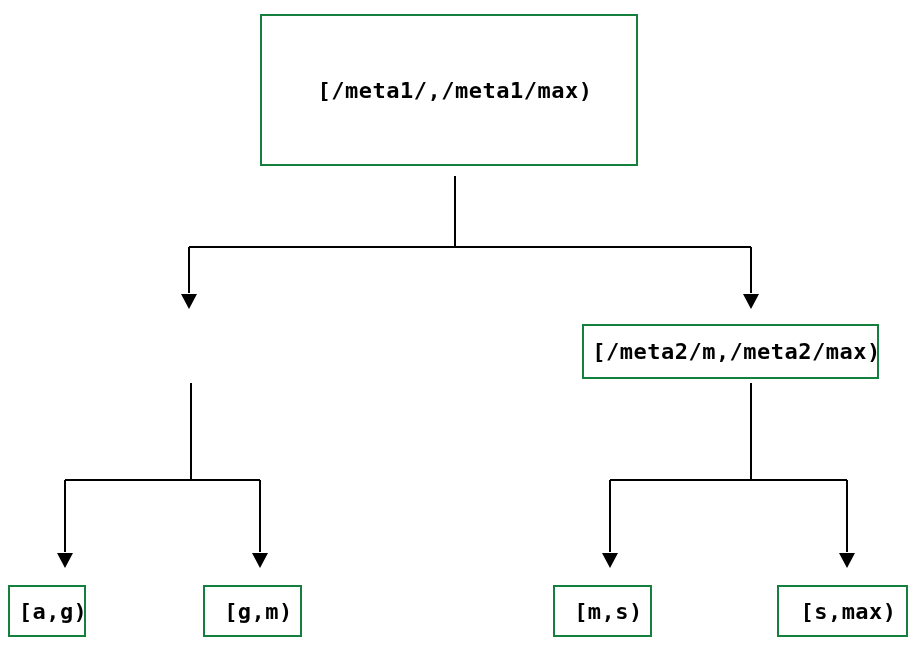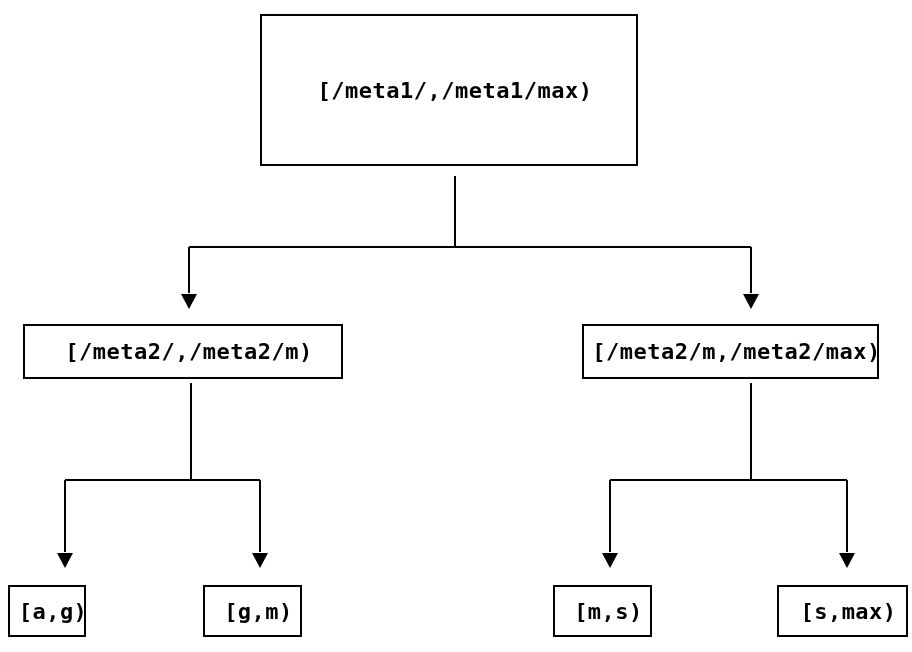--- a/index.html
+++ b/index.html
@@ -11,21 +11,21 @@
     position: relative;
     width: 912px;
     height: 652px;
     background: #ffffff;
     overflow: hidden;
     font-family: "DejaVu Sans Mono", "Liberation Mono", monospace;
   }
   .node {
     position: absolute;
     box-sizing: border-box;
-    border: 2px solid #000000;
+    border: 2px solid #15803d;
     background: #ffffff;
     display: flex;
     align-items: center;
     justify-content: center;
     color: #000000;
     font-size: 22px;
     font-weight: bold;
     white-space: nowrap;
     letter-spacing: 0.5px;
     padding-left: 12px;
@@ -87,23 +87,20 @@
     <polygon class="arrowhead" points="602,553 618,553 610,568"></polygon>
 
     <path class="edge-line" d="M847,480 L847,552"></path>
     <polygon class="arrowhead" points="839,553 855,553 847,568"></polygon>
   </svg>
 
   <div class="node node-root">
     <span>[/meta1/,/meta1/max)</span>
   </div>
 
-  <div class="node node-left">
-    <span>[/meta2/,/meta2/m)</span>
-  </div>
 
   <div class="node node-right">
     <span>[/meta2/m,/meta2/max)</span>
   </div>
 
   <div class="node node-leaf-ag">
     <span>[a,g)</span>
   </div>
 
   <div class="node node-leaf-gm">

